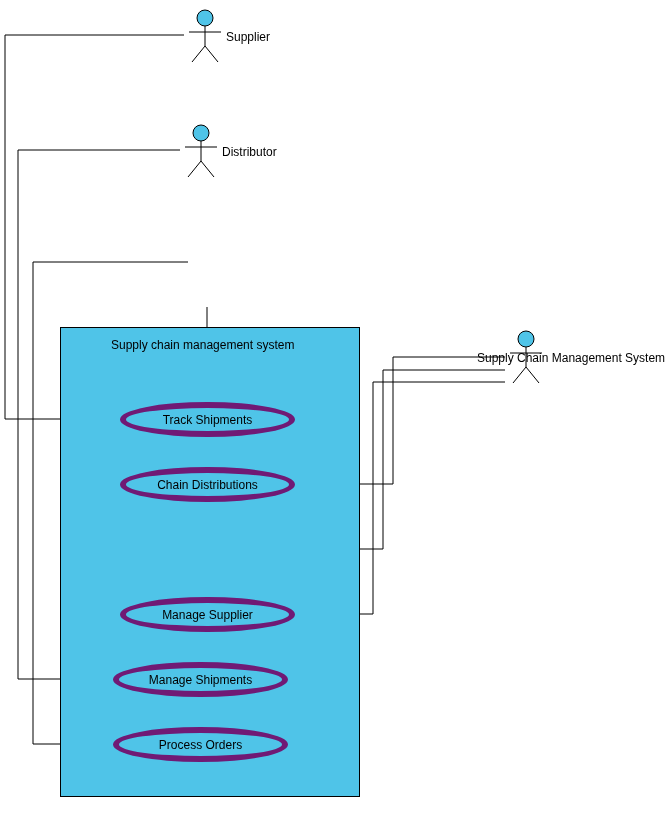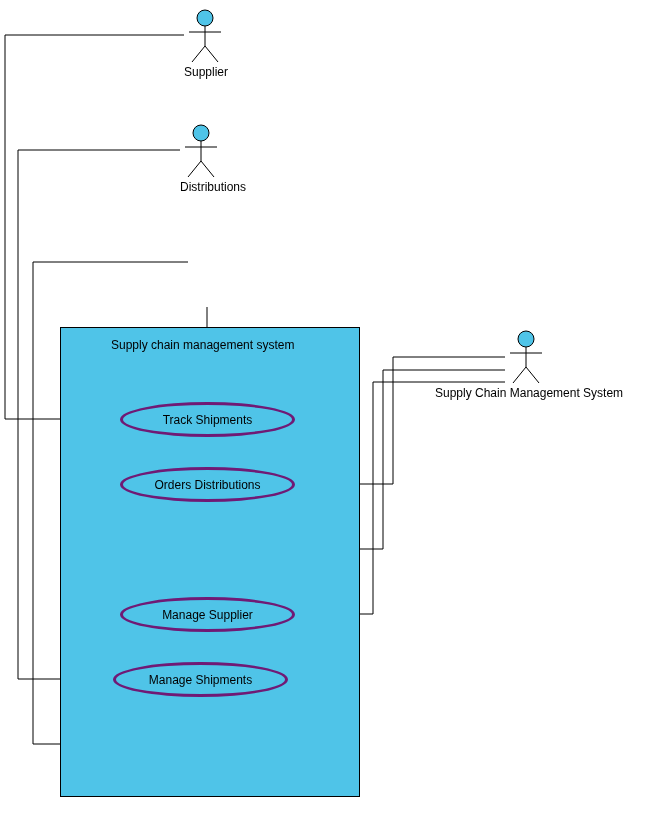--- a/index.html
+++ b/index.html
@@ -13,40 +13,39 @@
     overflow: hidden;
   }
   .canvas {
     position: relative;
     width: 671px;
     height: 832px;
   }
   .actor {
     position: absolute;
     display: flex;
-    flex-direction: column;
-    align-items: flex-start;
+    align-items: center;
   }
   .actor .label {
     margin-top: 2px;
     white-space: nowrap;
   }
   .system-box {
     position: absolute;
     background: #4FC4E8;
     border: 1px solid #000;
     box-sizing: border-box;
   }
   .system-title {
     position: absolute;
     font-size: 12px;
   }
   .usecase {
     position: absolute;
-    border: 3px solid #701a75;
+    border: 6px solid #701a75;
     border-radius: 50%;
     background: #4FC4E8;
     display: flex;
     align-items: center;
     justify-content: center;
     box-sizing: border-box;
   }
   .usecase span {
     font-size: 12px;
   }
@@ -81,27 +80,30 @@
   </svg>
 
   <div class="system-box" style="left:60px; top:327px; width:300px; height:470px;">
     <div class="system-title" style="left:50px; top:10px;">Supply chain management system</div>
   </div>
 
   <div class="usecase" style="left:120px; top:402px; width:175px; height:35px;">
     <span>Track Shipments</span>
   </div>
   <div class="usecase" style="left:120px; top:467px; width:175px; height:35px;">
-    <span>Orders Distributions</span>
+    <span>Chain Distributions</span>
   </div>
   <div class="usecase" style="left:120px; top:597px; width:175px; height:35px;">
     <span>Manage Supplier</span>
   </div>
   <div class="usecase" style="left:113px; top:662px; width:175px; height:35px;">
     <span>Manage Shipments</span>
+  </div>
+  <div class="usecase" style="left:113px; top:727px; width:175px; height:35px;">
+    <span>Process Orders</span>
   </div>
 
   <div class="actor" style="left:184px; top:8px;">
     <svg width="42" height="55">
       <circle cx="21" cy="10" r="8" fill="#4FC4E8" stroke="#000"></circle>
       <line x1="21" y1="18" x2="21" y2="38" stroke="#000"></line>
       <line x1="5" y1="24" x2="37" y2="24" stroke="#000"></line>
       <line x1="21" y1="38" x2="8" y2="54" stroke="#000"></line>
       <line x1="21" y1="38" x2="34" y2="54" stroke="#000"></line>
     </svg>
@@ -109,21 +111,21 @@
   </div>
 
   <div class="actor" style="left:180px; top:123px;">
     <svg width="42" height="55">
       <circle cx="21" cy="10" r="8" fill="#4FC4E8" stroke="#000"></circle>
       <line x1="21" y1="18" x2="21" y2="38" stroke="#000"></line>
       <line x1="5" y1="24" x2="37" y2="24" stroke="#000"></line>
       <line x1="21" y1="38" x2="8" y2="54" stroke="#000"></line>
       <line x1="21" y1="38" x2="34" y2="54" stroke="#000"></line>
     </svg>
-    <div class="label">Distributions</div>
+    <div class="label">Distributor</div>
   </div>
 
 
   <div class="actor" style="left:505px; top:329px;">
     <svg width="42" height="55">
       <circle cx="21" cy="10" r="8" fill="#4FC4E8" stroke="#000"></circle>
       <line x1="21" y1="18" x2="21" y2="38" stroke="#000"></line>
       <line x1="5" y1="24" x2="37" y2="24" stroke="#000"></line>
       <line x1="21" y1="38" x2="8" y2="54" stroke="#000"></line>
       <line x1="21" y1="38" x2="34" y2="54" stroke="#000"></line>

